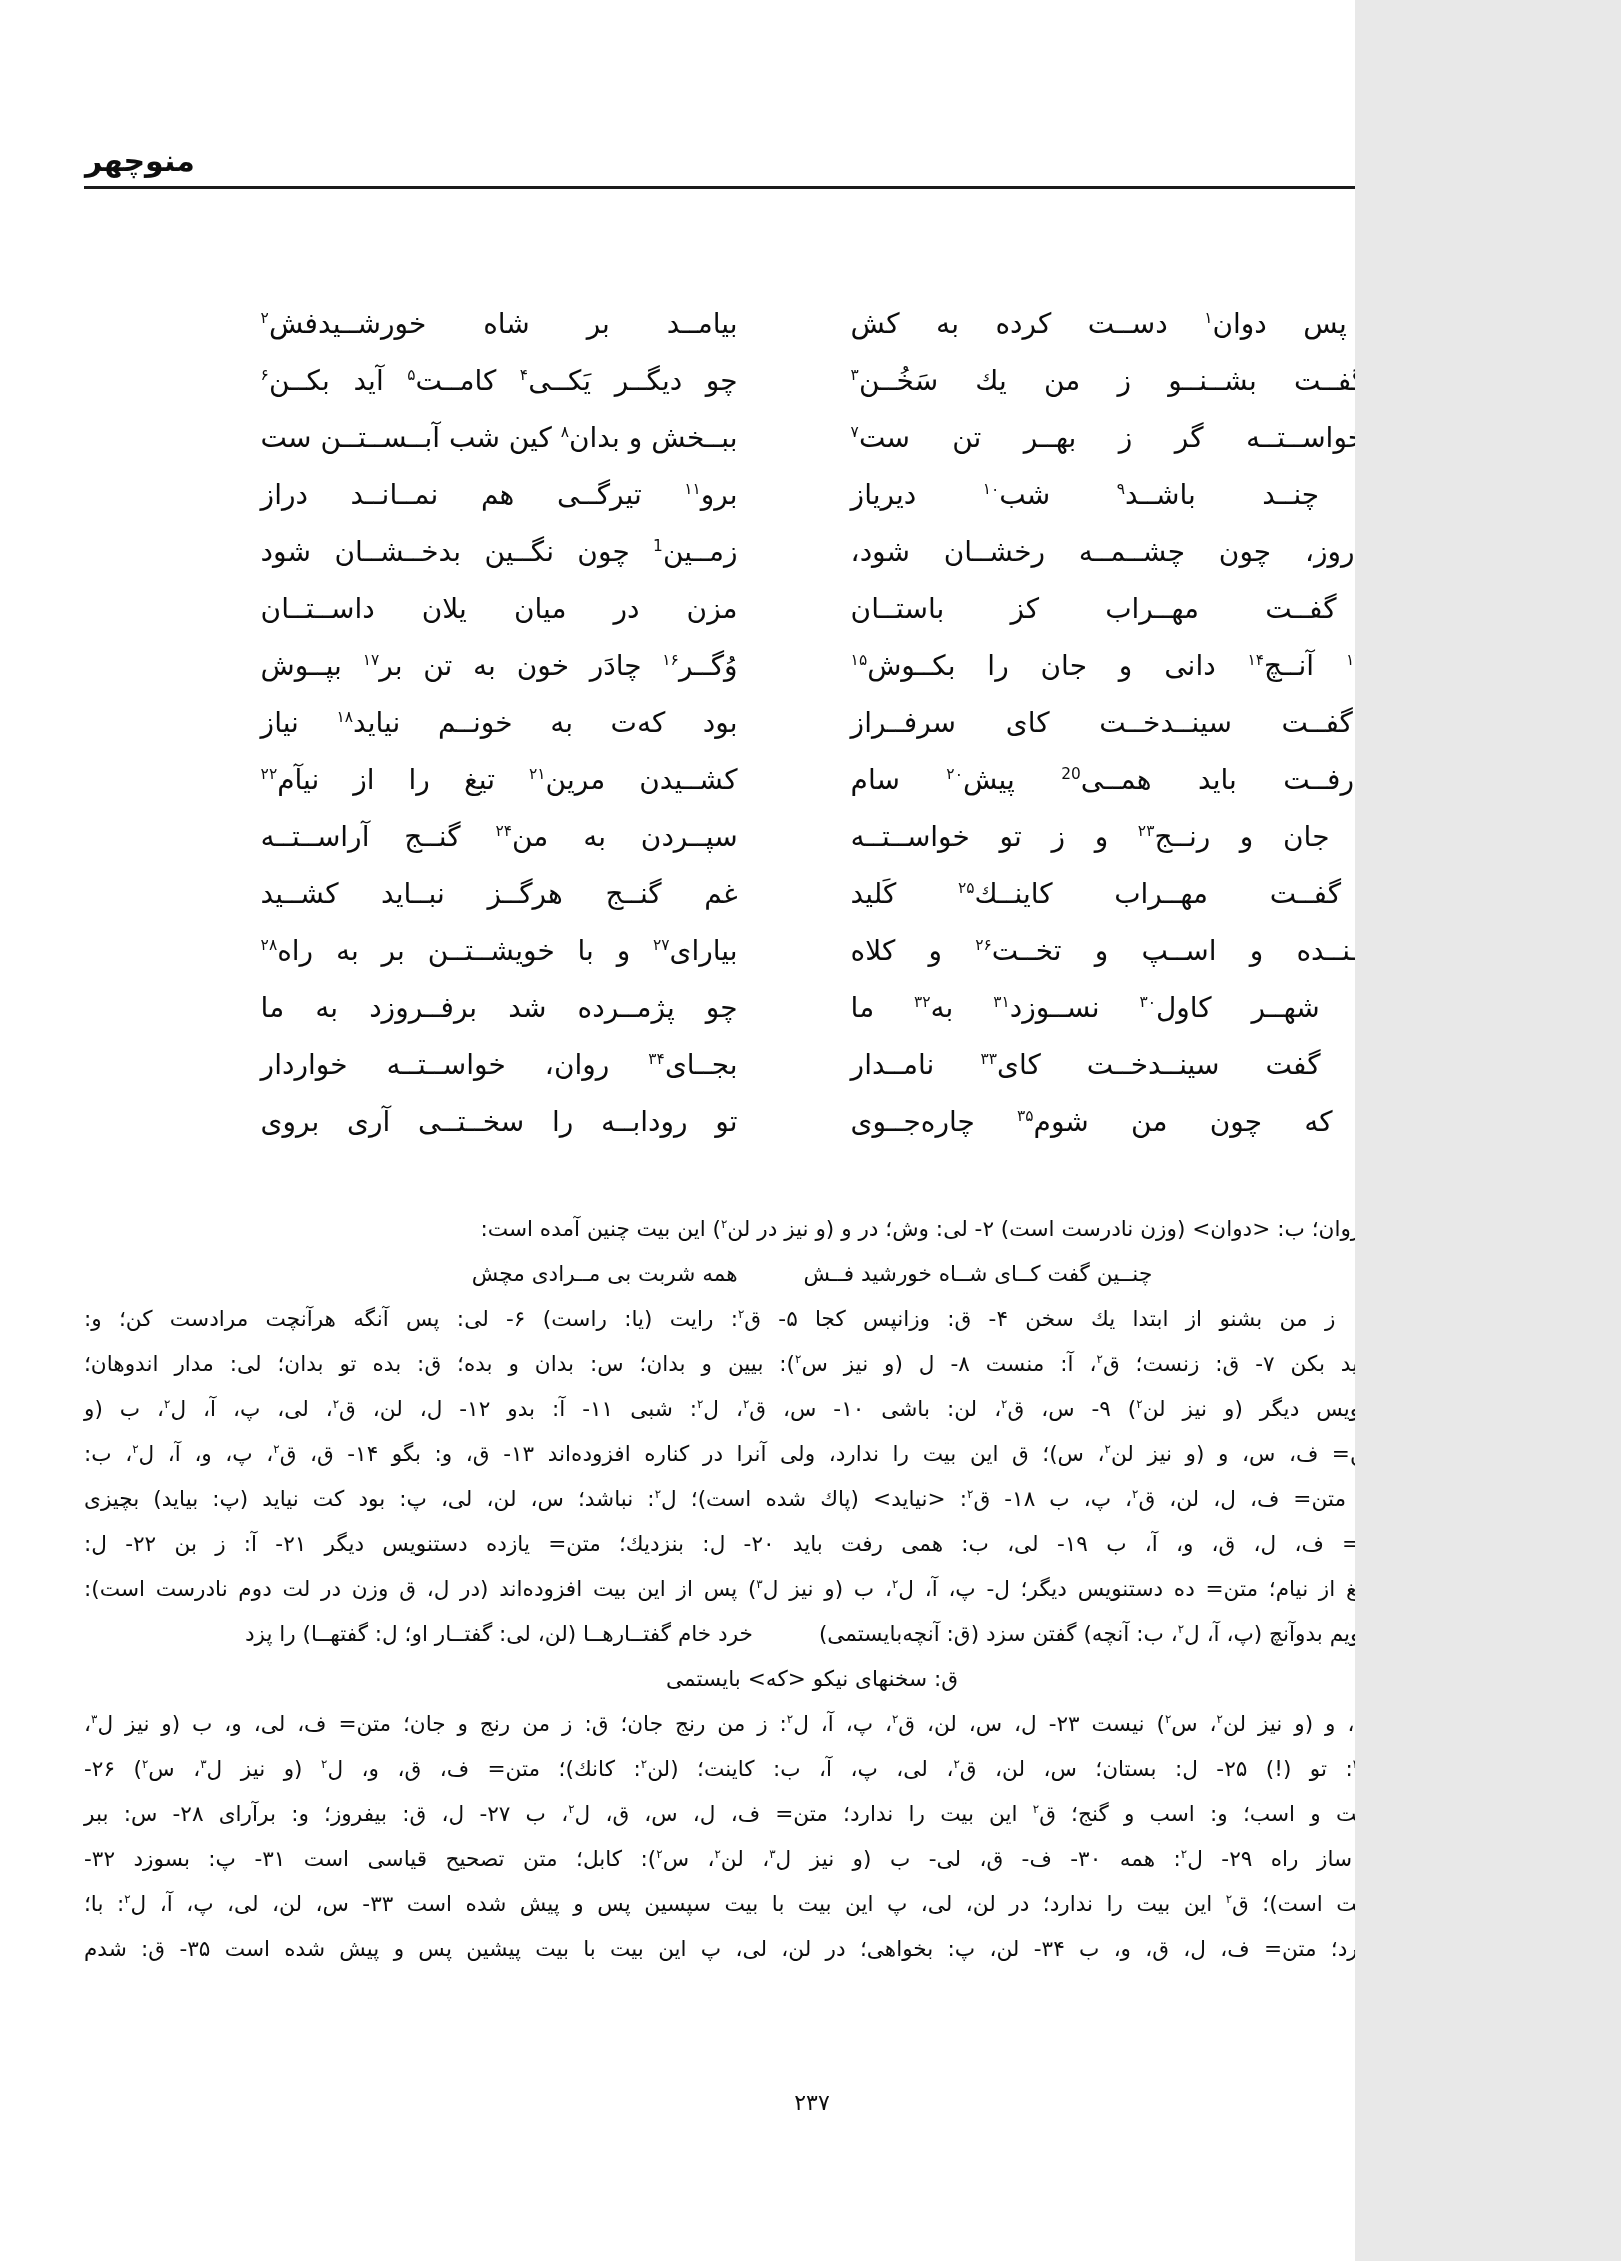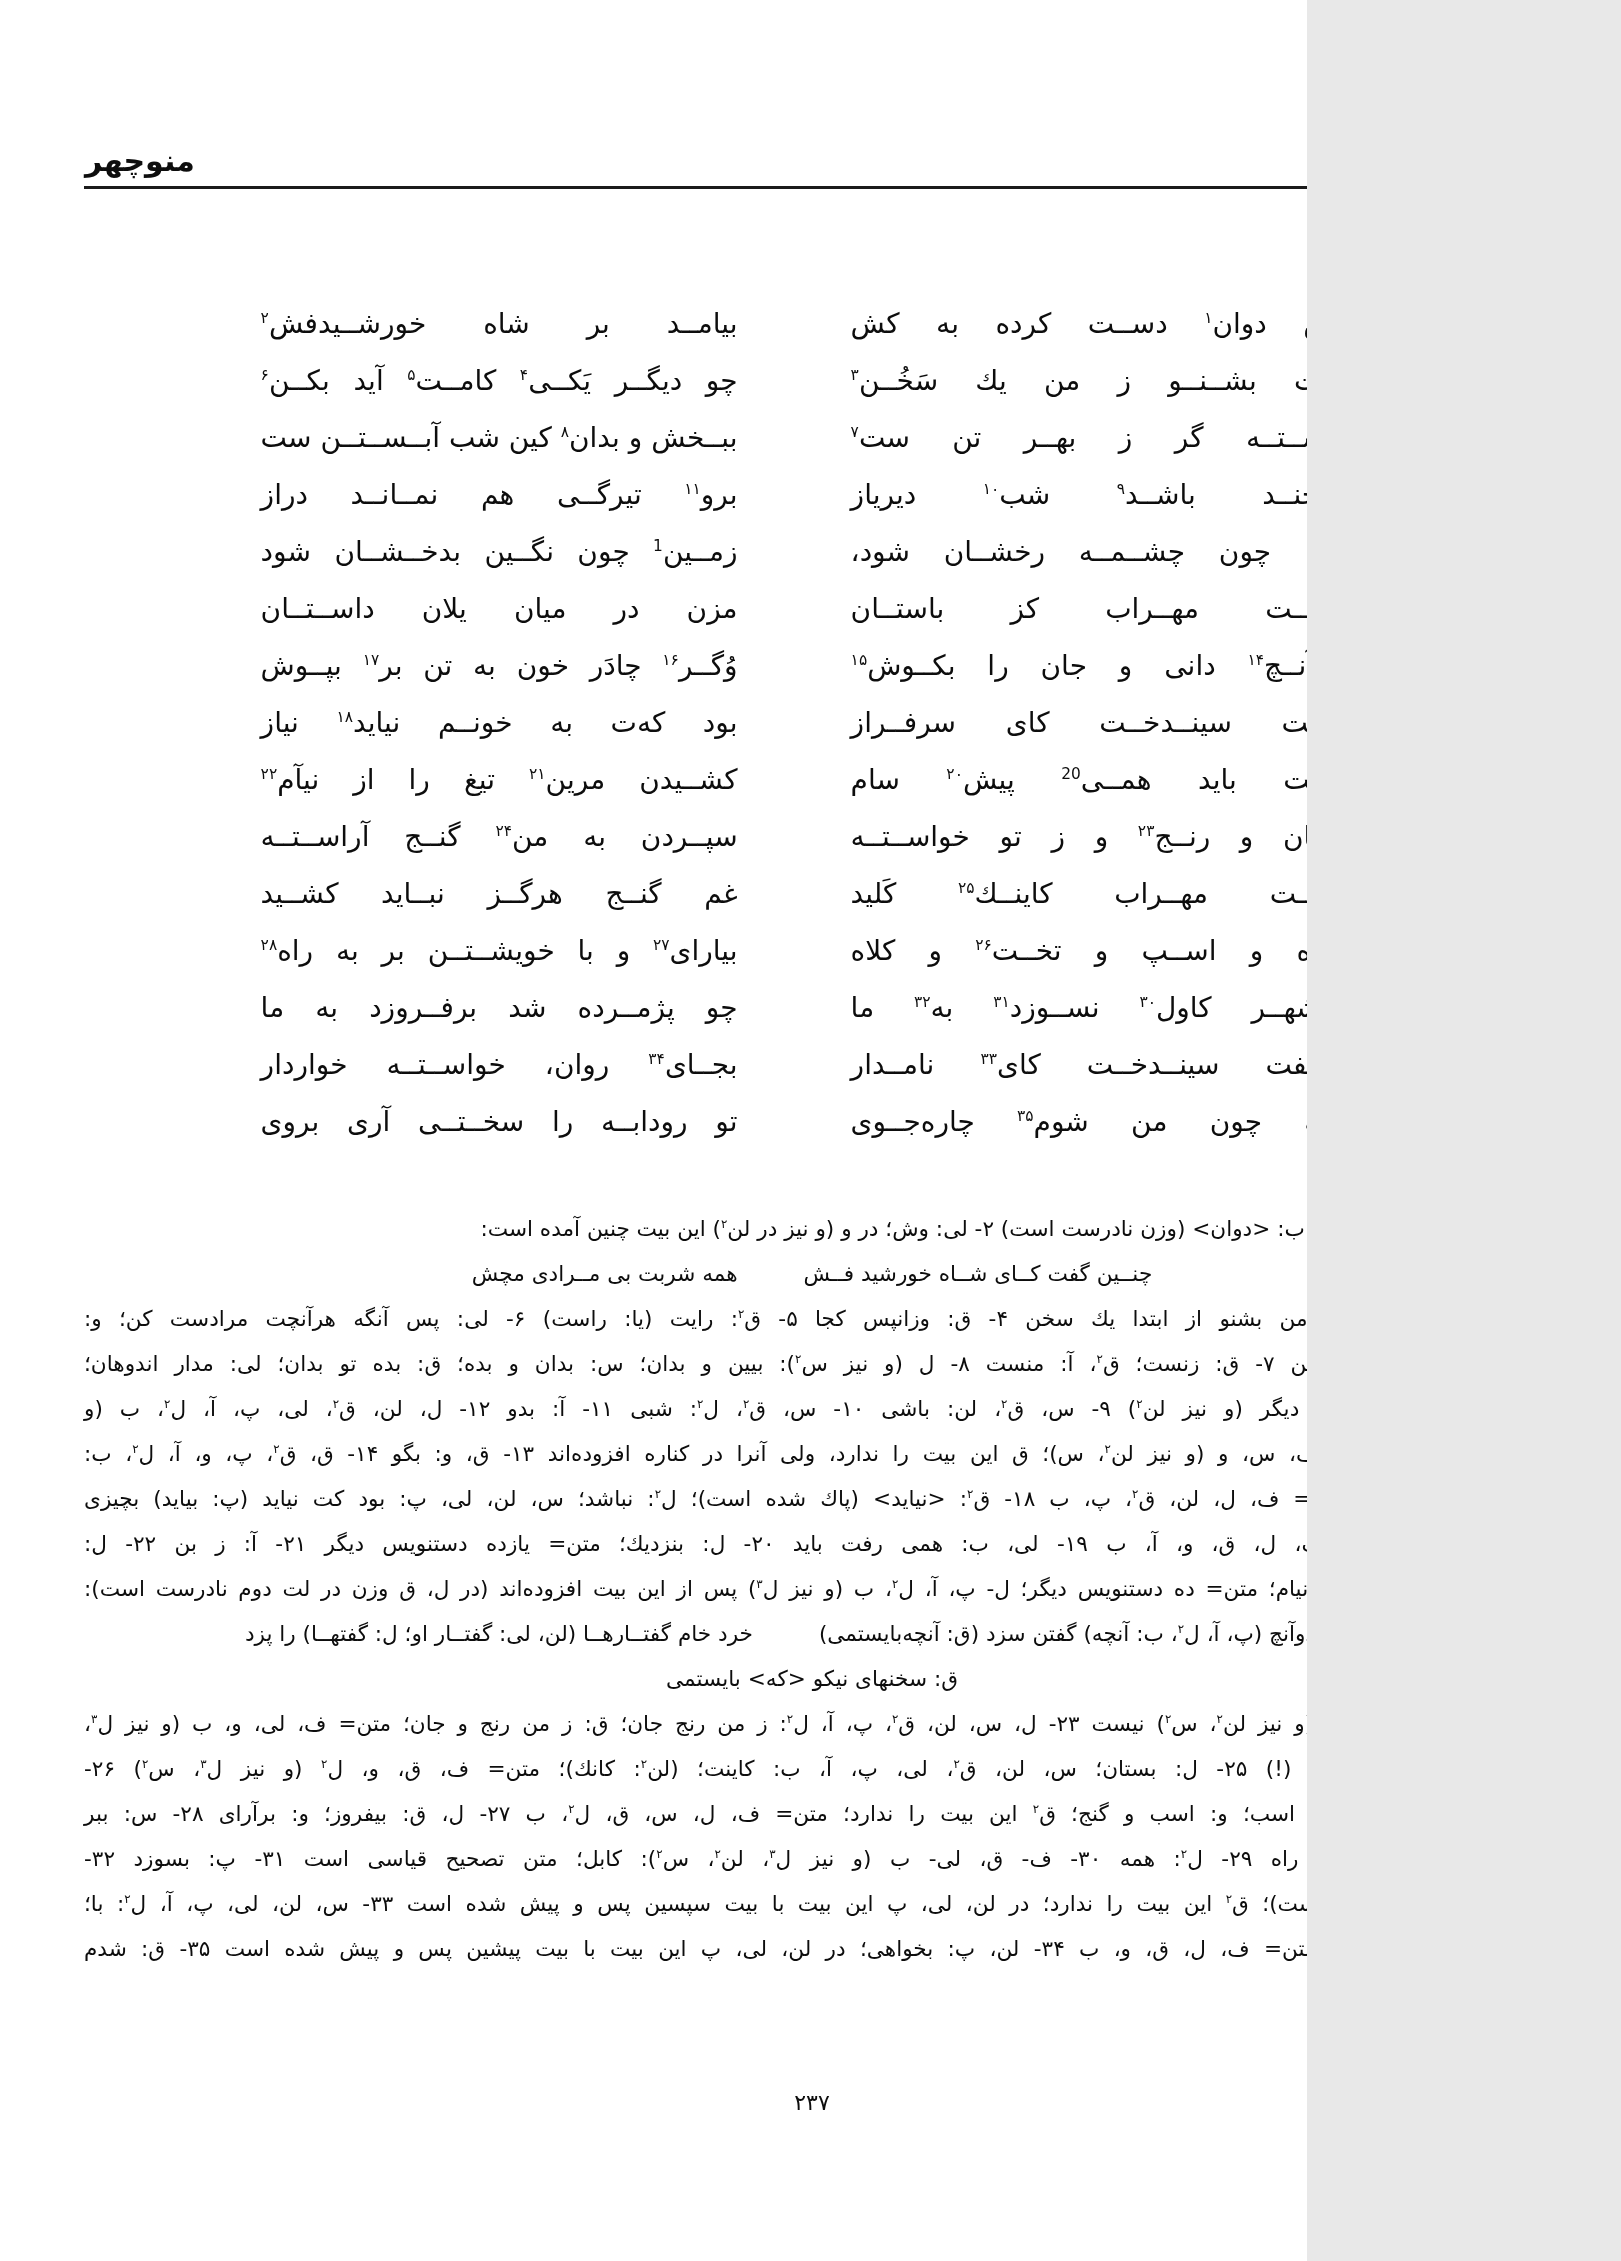--- a/index.html
+++ b/index.html
@@ -3,20 +3,21 @@
 <meta charset="utf-8">
 <style>
   html,body{margin:0;padding:0;background:#e8e8e8;}
   .page{
     position:relative;
     width:1307px;height:2261px;
     background:#ffffff;
     color:#0d0d0d;
     font-family:"DejaVu Sans", sans-serif;
     overflow:hidden;
+    padding-left:48px;
   }
   
   .header{
     position:absolute;left:85px;top:143px;
     font-size:30px;font-weight:bold;direction:rtl;
   }
   .header-rule{
     position:absolute;left:84px;top:186px;
     width:1456px;height:2.8px;background:#1b1b1b;
   }

